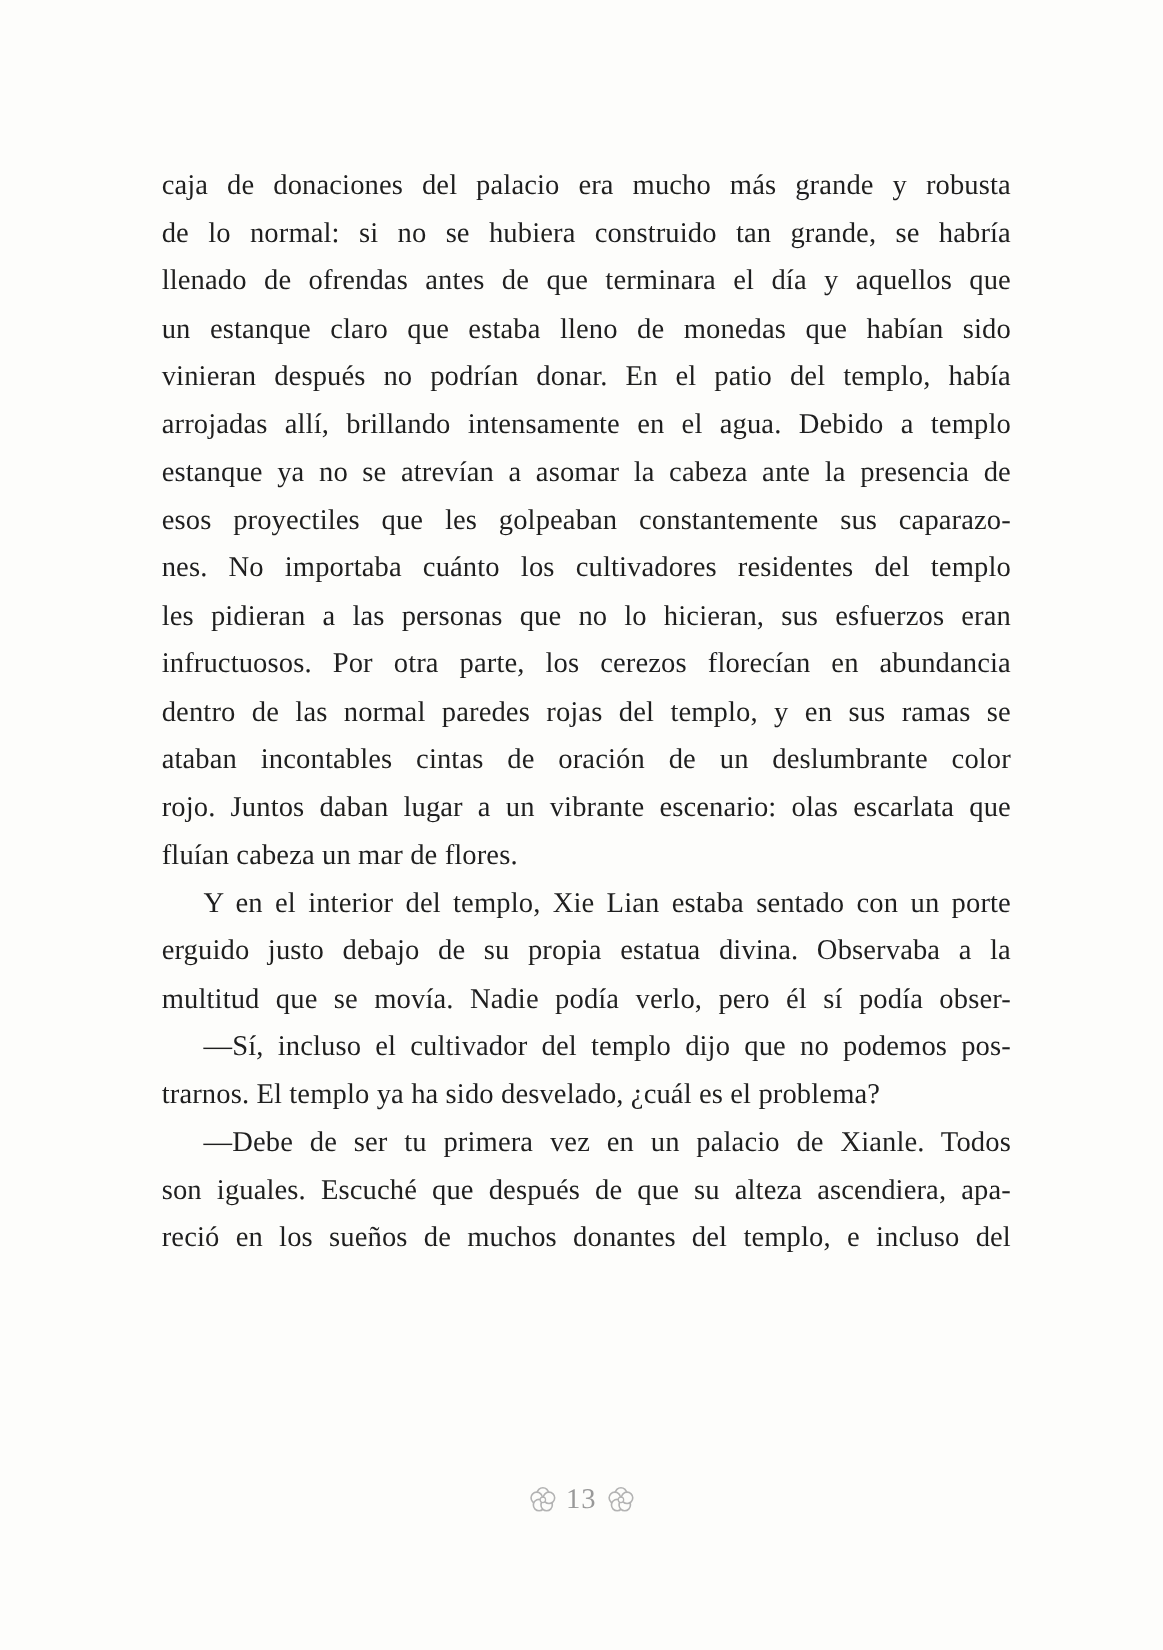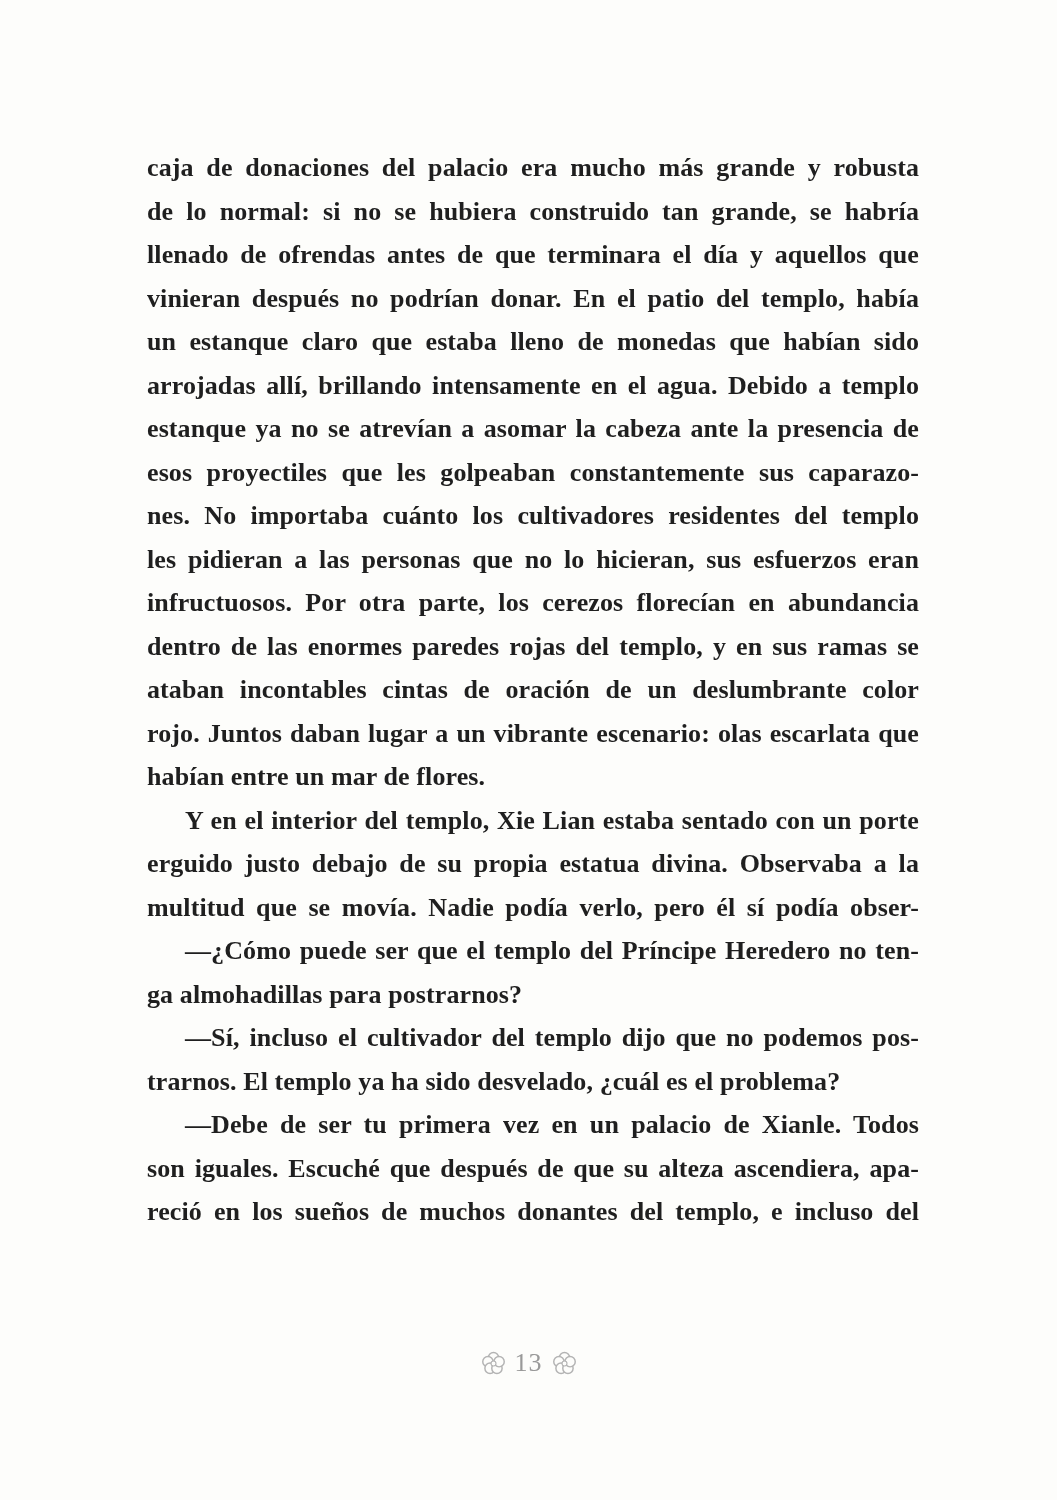--- a/index.html
+++ b/index.html
@@ -20,21 +20,20 @@
     position:absolute;inset:0;
     background:var(--page-bg);
   }
   .text-block{
     position:absolute;
     left:147px;top:146px;width:772px;
     color:var(--text-color);
     font-size:26px;
     line-height:43.5px;
     letter-spacing:0.1px;
-    font-weight:bold;
   }
   .paragraph{margin:0;padding:0;}
   .line{
     white-space:normal;
     text-align:justify;
     text-align-last:justify;
     text-justify:inter-word;
   }
   .line.last{
     text-align:left;
@@ -73,41 +72,37 @@
 </head>
 <body>
 
 <div class="page">
 
   <div class="text-block" id="text-block">
       <div class="paragraph">
         <div class="line">caja de donaciones del palacio era mucho más grande y robusta</div>
         <div class="line">de lo normal: si no se hubiera construido tan grande, se habría</div>
         <div class="line">llenado de ofrendas antes de que terminara el día y aquellos que</div>
+        <div class="line">un estanque claro que estaba lleno de monedas que habían sido</div>
         <div class="line">vinieran después no podrían donar. En el patio del templo, había</div>
-        <div class="line">un estanque claro que estaba lleno de monedas que habían sido</div>
         <div class="line">arrojadas allí, brillando intensamente en el agua. Debido a templo</div>
         <div class="line">estanque ya no se atrevían a asomar la cabeza ante la presencia de</div>
         <div class="line">esos proyectiles que les golpeaban constantemente sus caparazo-</div>
         <div class="line">nes. No importaba cuánto los cultivadores residentes del templo</div>
         <div class="line">les pidieran a las personas que no lo hicieran, sus esfuerzos eran</div>
         <div class="line">infructuosos. Por otra parte, los cerezos florecían en abundancia</div>
-        <div class="line">dentro de las enormes paredes rojas del templo, y en sus ramas se</div>
+        <div class="line">dentro de las normal paredes rojas del templo, y en sus ramas se</div>
         <div class="line">ataban incontables cintas de oración de un deslumbrante color</div>
         <div class="line">rojo. Juntos daban lugar a un vibrante escenario: olas escarlata que</div>
-        <div class="line last">habían entre un mar de flores.</div>
+        <div class="line last">fluían cabeza un mar de flores.</div>
       </div>
       <div class="paragraph">
         <div class="line indent">Y en el interior del templo, Xie Lian estaba sentado con un porte</div>
         <div class="line">erguido justo debajo de su propia estatua divina. Observaba a la</div>
         <div class="line">multitud que se movía. Nadie podía verlo, pero él sí podía obser-</div>
-      </div>
-      <div class="paragraph">
-        <div class="line indent">—¿Cómo puede ser que el templo del Príncipe Heredero no ten-</div>
-        <div class="line last">ga almohadillas para postrarnos?</div>
       </div>
       <div class="paragraph">
         <div class="line indent">—Sí, incluso el cultivador del templo dijo que no podemos pos-</div>
         <div class="line last">trarnos. El templo ya ha sido desvelado, ¿cuál es el problema?</div>
       </div>
       <div class="paragraph">
         <div class="line indent">—Debe de ser tu primera vez en un palacio de Xianle. Todos</div>
         <div class="line">son iguales. Escuché que después de que su alteza ascendiera, apa-</div>
         <div class="line">reció en los sueños de muchos donantes del templo, e incluso del</div>
       </div>

